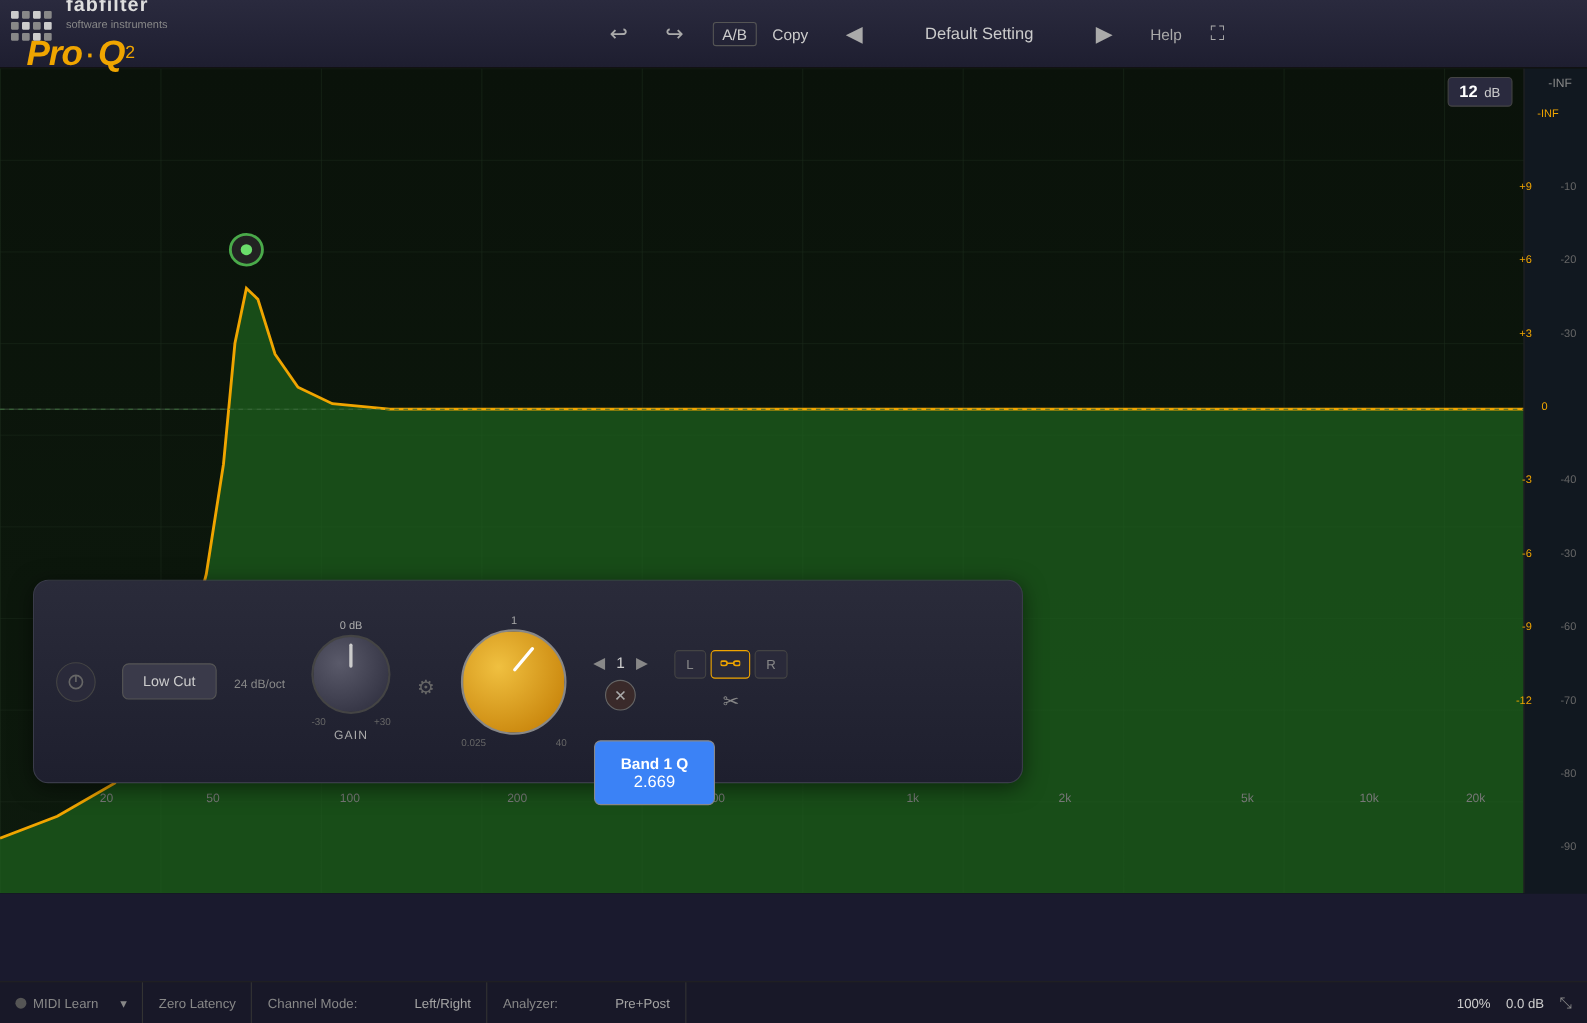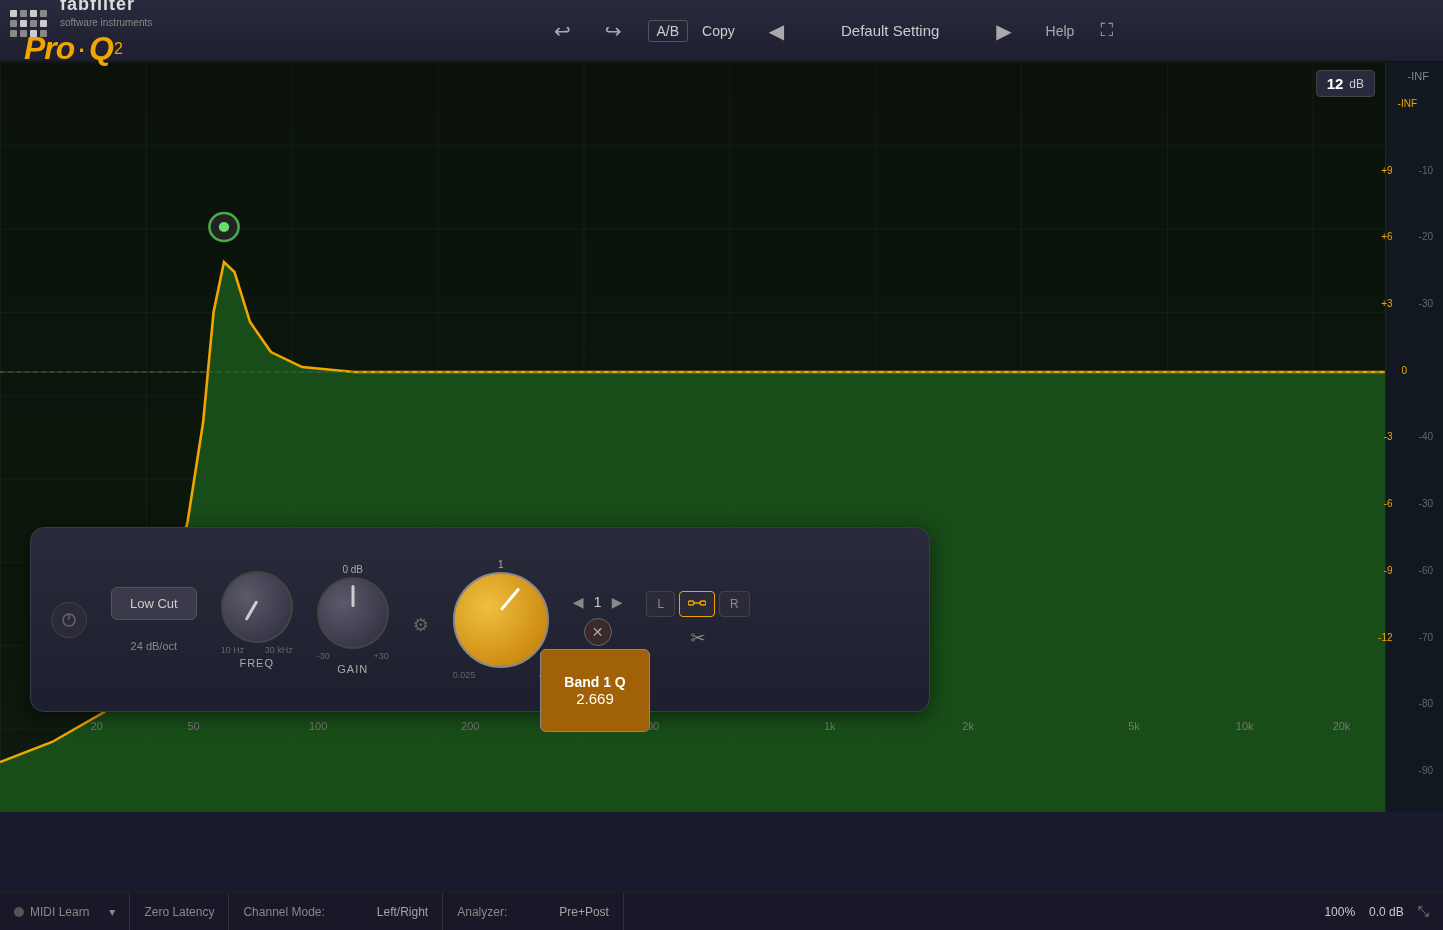--- a/index.html
+++ b/index.html
@@ -271,21 +271,21 @@
     }
     .filter-slope {
       font-size: 11px;
       color: #888;
       text-align: center;
       margin-top: 4px;
     }
 
     .filter-section {
       display: flex;
-      flex-direction: column;
+      flex-direction: row;
       align-items: center;
       gap: 16px;
     }
 
     
     .knob-container {
       display: flex;
       flex-direction: column;
       align-items: center;
       gap: 2px;
@@ -413,24 +413,24 @@
       font-size: 18px;
       cursor: pointer;
       margin-top: 4px;
     }
 
     
     #band-tooltip {
       position: absolute;
       bottom: 80px;
       left: 540px;
-      background: #a16207;
+      background: #3b82f6;
       border: 1.5px solid #888;
       border-radius: 6px;
-      padding: 24px 14px;
+      padding: 12px 14px;
       font-size: 14px;
       color: #fff;
       text-align: center;
       min-width: 110px;
     }
     #band-tooltip .tooltip-label {
       font-weight: bold;
     }
     #band-tooltip .tooltip-value {
       font-size: 15px;
@@ -700,30 +700,20 @@
           <circle cx="8" cy="8" r="6" fill="none" stroke="#666" stroke-width="1.5"></circle>
           <line x1="8" y1="2" x2="8" y2="8" stroke="#666" stroke-width="1.5"></line>
         </svg>
     </div>
 
     <div class="filter-section">
       <button class="filter-type-btn">Low Cut</button>
       <div class="filter-slope">24 dB/oct</div>
     </div>
 
-    <div class="knob-container">
-      <div class="knob">
-        <div class="knob-indicator" style="transform: translateX(-50%) rotate(-150deg);"></div>
-      </div>
-      <div class="knob-range-label">
-        <span>10 Hz</span>
-        <span>30 kHz</span>
-      </div>
-      <div class="knob-name">FREQ</div>
-    </div>
 
     <div class="knob-container">
       <div class="knob-label-top">0 dB</div>
       <div class="knob">
         <div class="knob-indicator" style="transform: translateX(-50%) rotate(0deg);"></div>
       </div>
       <div class="knob-range-label">
         <span>-30</span>
         <span>+30</span>
       </div>

